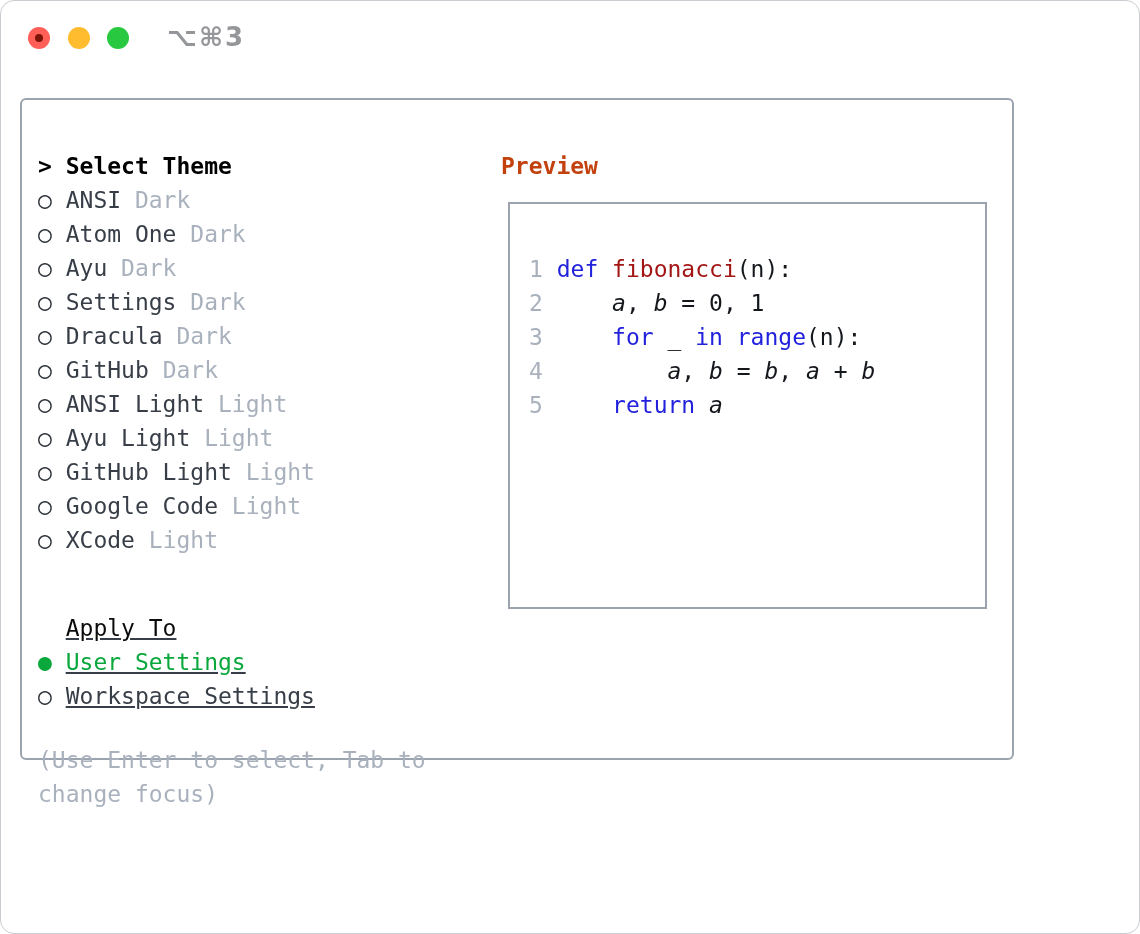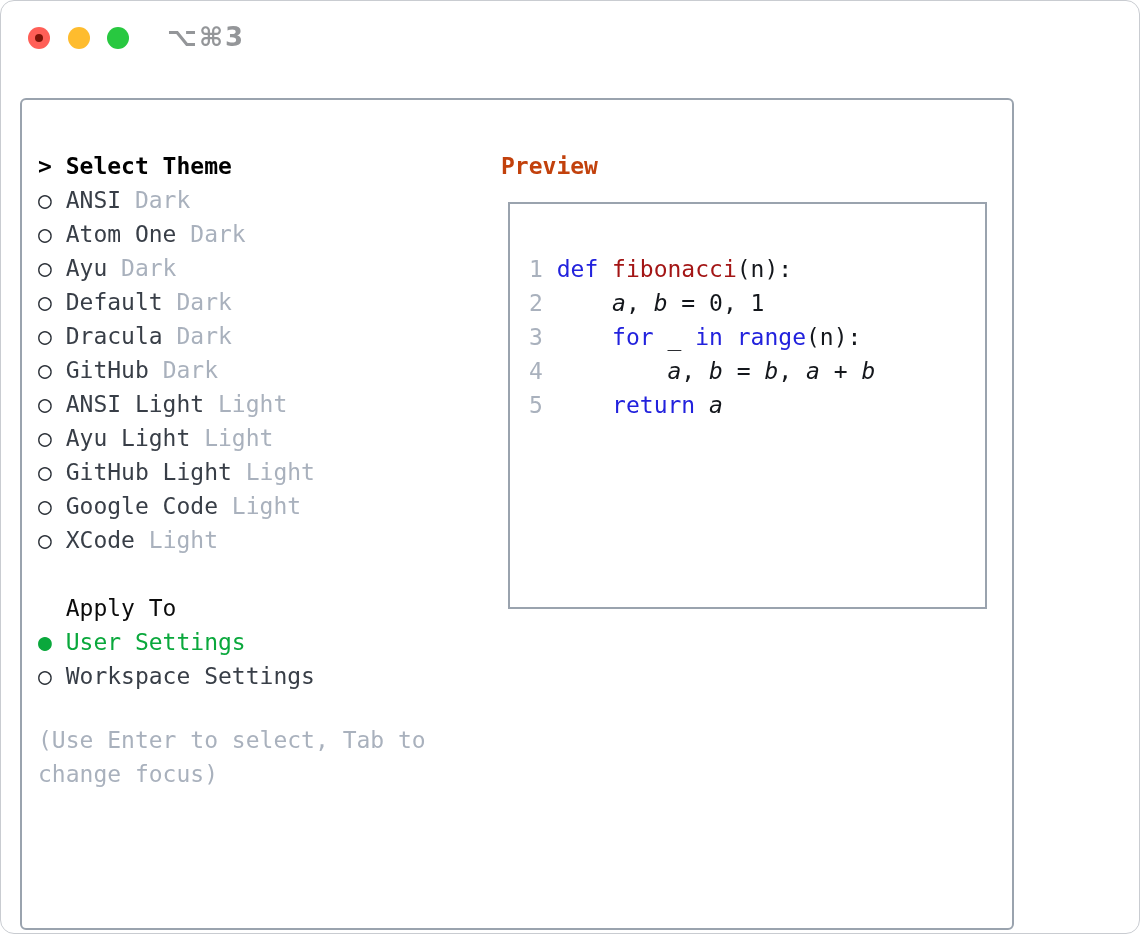--- a/index.html
+++ b/index.html
@@ -22,39 +22,39 @@
   .traffic-green  { left: 106px; background: var(--c-traffic-green); }
   .win-title {
     position: absolute; left: 166px; top: 21px;
     font-family: "DejaVu Sans", sans-serif;
     font-weight: bold; font-size: 26px; letter-spacing: 2px;
     color: #949699;
   }
   
   .panel {
     position: absolute; left: 19px; top: 97px;
-    width: 994px; height: 832px;
+    width: 994px; height: 662px;
     box-sizing: border-box;
     border: 2px solid var(--c-border-gray);
     border-radius: 6px;
     background: #ffffff;
   }
   
   .left-col {
     position: absolute; left: 16px; top: 49px; width: 440px;
     font-size: 23px; line-height: 34px;
     color: var(--c-text-dark);
   }
   .row { height: 34px; white-space: pre; }
   .prefix { display: inline-block; width: 2ch; }
   .cursor, .header-label { color: #000000; font-weight: bold; }
   .bullet { color: #30353c; }
   .variant { color: var(--c-muted-gray); }
   .row.selected .bullet, .row.selected .name { color: var(--c-selected-green); }
-  .apply-section { margin-top: 34px; }
+  .apply-section { margin-top: 54px; text-decoration: underline; }
   .apply-header { height: 34px; padding-left: 2ch; color: #0b0b0b; white-space: pre; }
   .help {
     margin-top: 30px;
     color: var(--c-muted-gray);
     white-space: normal;
   }
   
   .preview-title {
     position: absolute; left: 479px; top: 49px;
     height: 34px; line-height: 34px;
@@ -92,21 +92,21 @@
   <div class="win-title">⌥⌘3</div>
 
   <div class="panel">
 
     <div class="left-col">
       <div class="row"><span class="prefix cursor">&gt;</span><span class="header-label">Select Theme</span></div>
       <div>
           <div class="row"><span class="prefix bullet">○</span><span class="name">ANSI</span><span class="variant"> Dark</span></div>
           <div class="row"><span class="prefix bullet">○</span><span class="name">Atom One</span><span class="variant"> Dark</span></div>
           <div class="row"><span class="prefix bullet">○</span><span class="name">Ayu</span><span class="variant"> Dark</span></div>
-          <div class="row"><span class="prefix bullet">○</span><span class="name">Default</span><span class="variant"> Dark</span></div>
+          <div class="row"><span class="prefix bullet">○</span><span class="name">Settings</span><span class="variant"> Dark</span></div>
           <div class="row"><span class="prefix bullet">○</span><span class="name">Dracula</span><span class="variant"> Dark</span></div>
           <div class="row"><span class="prefix bullet">○</span><span class="name">GitHub</span><span class="variant"> Dark</span></div>
           <div class="row"><span class="prefix bullet">○</span><span class="name">ANSI Light</span><span class="variant"> Light</span></div>
           <div class="row"><span class="prefix bullet">○</span><span class="name">Ayu Light</span><span class="variant"> Light</span></div>
           <div class="row"><span class="prefix bullet">○</span><span class="name">GitHub Light</span><span class="variant"> Light</span></div>
           <div class="row"><span class="prefix bullet">○</span><span class="name">Google Code</span><span class="variant"> Light</span></div>
           <div class="row"><span class="prefix bullet">○</span><span class="name">XCode</span><span class="variant"> Light</span></div>
         </div>
 
       <div class="apply-section">

